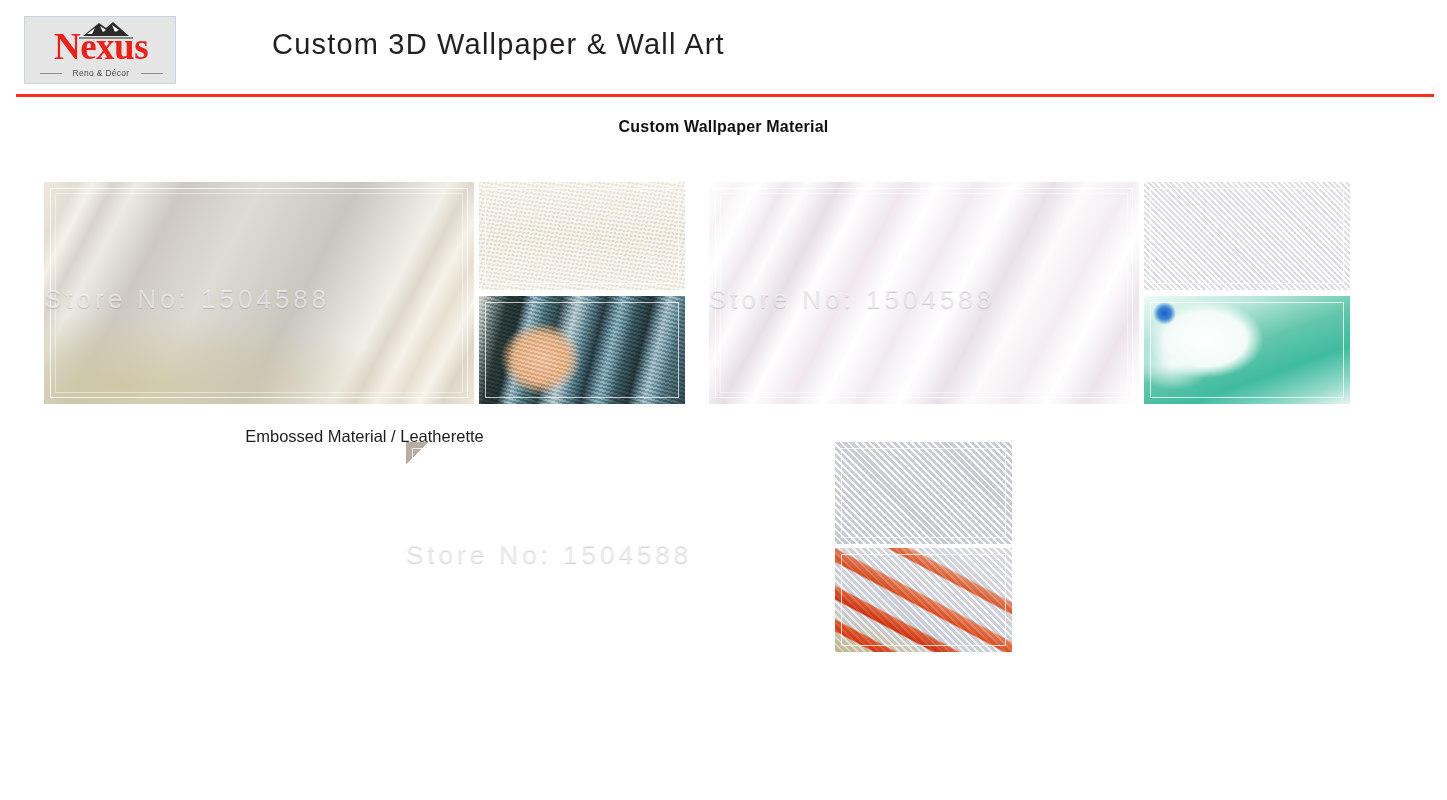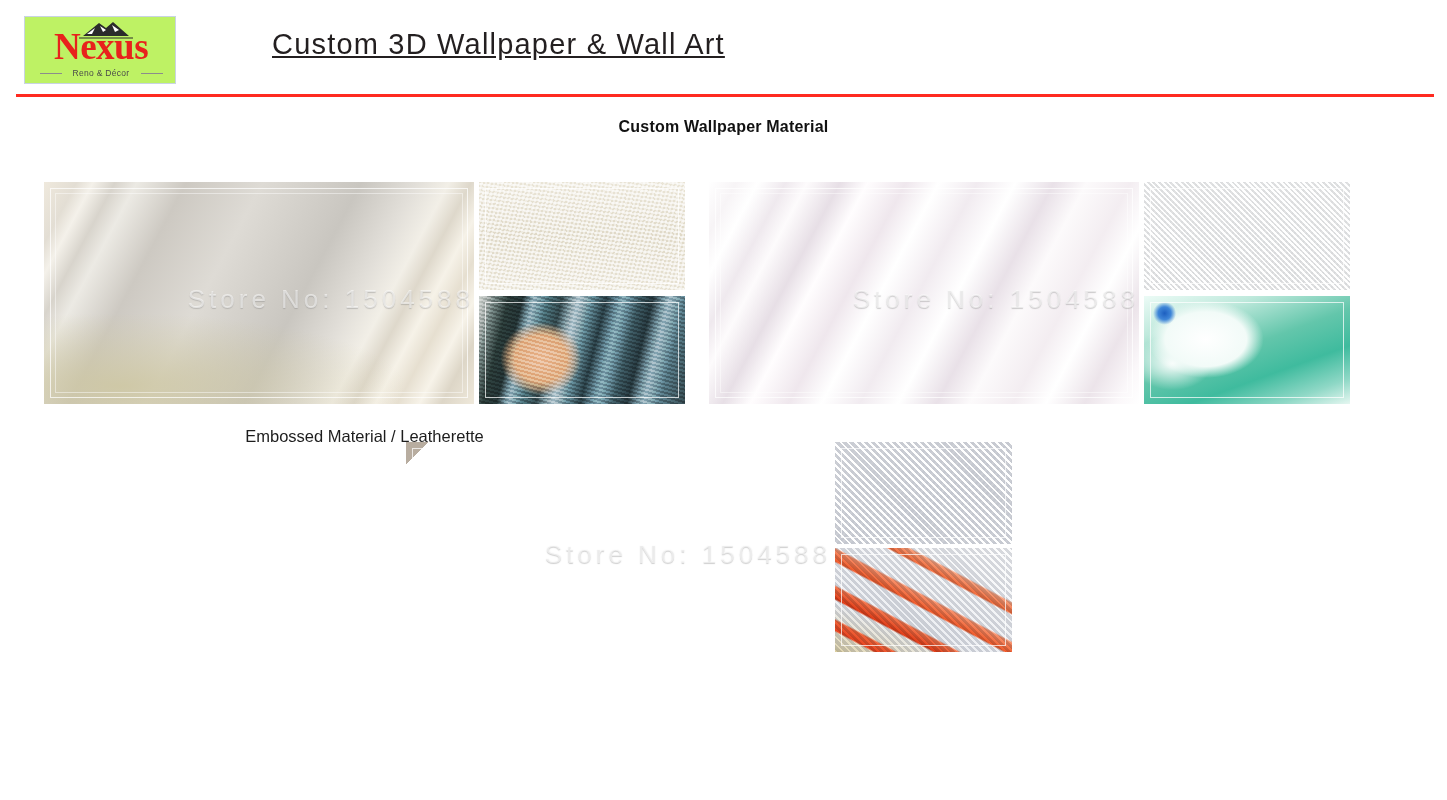--- a/index.html
+++ b/index.html
@@ -10,21 +10,21 @@
     overflow: hidden;
   }
   .slide { position: relative; width: 1447px; height: 800px; background: #fff; }
 
   
   .header { position: absolute; left: 0; top: 0; width: 1447px; height: 96px; }
   .logo-box {
     position: absolute; left: 24px; top: 16px;
     width: 152px; height: 68px;
     border: 1px solid #c9d4e2;
-    background: #bef264;
+    background: #e5e5e5;
   }
   .logo-mark {
     position: absolute; left: 54px; top: 2px; width: 54px; height: 20px;
   }
   .logo-word {
     position: absolute; left: 0; top: 10px; width: 152px;
     text-align: center;
     font-family: "Liberation Serif", serif;
     font-weight: bold;
     font-size: 37px;
@@ -42,21 +42,20 @@
     font-size: 8.5px; color: #4a4a4a; letter-spacing: .3px; white-space: nowrap;
   }
   .header-title {
     position: absolute; left: 272px; top: 28px;
     font-family: "Liberation Sans", sans-serif;
     font-weight: 300;
     font-size: 29px;
     letter-spacing: 1.2px;
     color: #231f20;
     white-space: nowrap;
-    text-decoration: underline;
   }
   .header-rule {
     position: absolute; left: 16px; top: 94px; width: 1418px; height: 3px;
     background: #ff2a20;
   }
 
   
   .slide-title {
     position: absolute; left: 0; top: 118px; width: 1447px;
     text-align: center;
@@ -83,21 +82,21 @@
     border: 1px solid rgba(255,255,255,.72);
     pointer-events: none;
   }
   .inner-frame2 {
     position: absolute; left: 11px; top: 11px; right: 11px; bottom: 11px;
     border: 1px solid rgba(255,255,255,.45);
     pointer-events: none;
   }
   .wm {
     position: absolute; left: 0; right: 0; top: 46%;
-    text-align: right;
+    text-align: left;
     font-family: "Liberation Sans", sans-serif;
     font-size: 26px; letter-spacing: 4px;
     color: rgba(255,255,255,.55);
     text-shadow: 0 1px 1px rgba(120,120,120,.35);
     pointer-events: none; white-space: nowrap;
   }
 
   
   .tex-emboss-roll {
     width: 100%; height: 100%;

